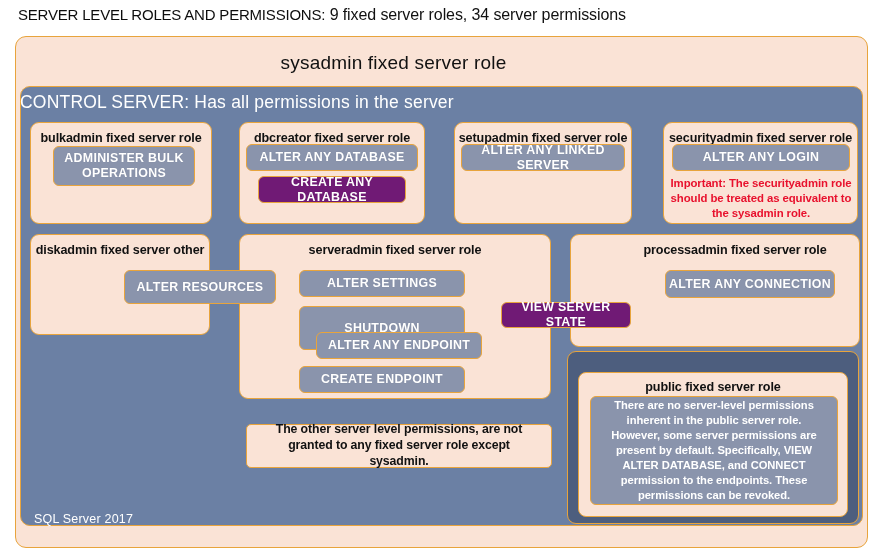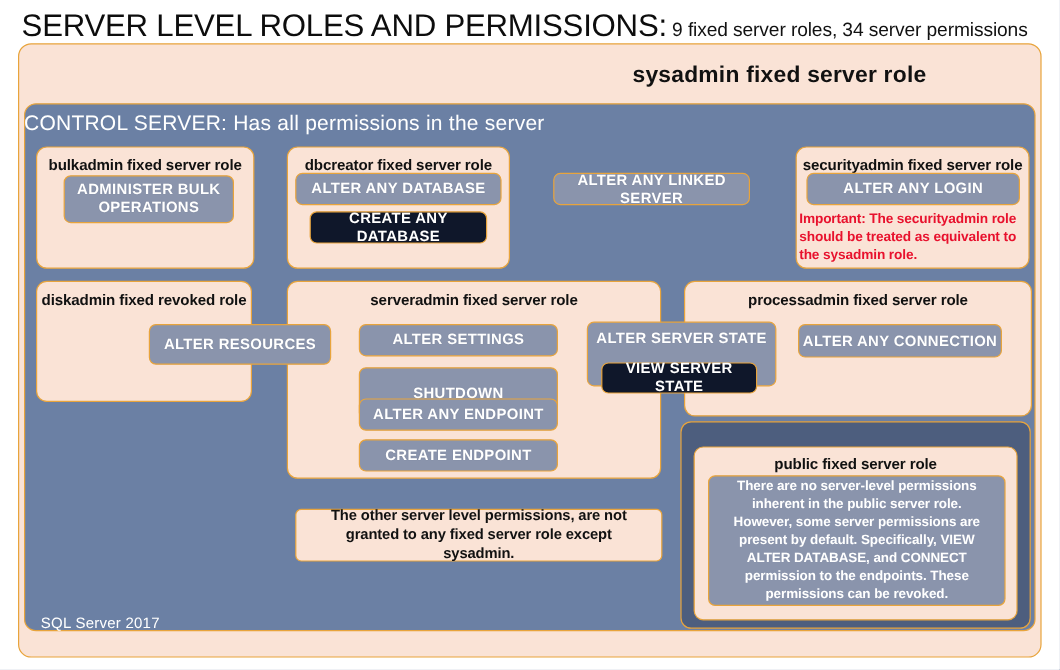--- a/index.html
+++ b/index.html
@@ -24,21 +24,21 @@
   .title-bar {
     position: absolute;
     left: 18px;
     top: 6px;
     width: 860px;
     height: 28px;
     white-space: nowrap;
     color: #111111;
   }
   .title-main {
-    font-size: 26px;
+    font-size: 15px;
     font-weight: 400;
     letter-spacing: -0.2px;
     color: #0d0d0d;
   }
   .title-sub {
     font-size: 16px;
     font-weight: 400;
     letter-spacing: -0.1px;
     color: #111111;
   }
@@ -69,40 +69,40 @@
     font-size: 12.4px;
     letter-spacing: 0.3px;
     display: flex;
     align-items: center;
     justify-content: center;
     text-align: center;
     line-height: 1.18;
     text-shadow: 0 0 1px rgba(0,0,0,.12);
   }
   .perm-dark {
-    background: #0f172a;
+    background: #701a75;
   }
 
   
   .role-title {
     position: absolute;
     width: 100%;
     text-align: center;
     font-size: 12.6px;
     font-weight: bold;
     color: #111111;
     letter-spacing: -0.1px;
     white-space: nowrap;
   }
 
   
   #sysadmin-card { left: 15px; top: 36px; width: 853px; height: 512px; border-radius: 11px; }
   #sysadmin-label {
     position: absolute; left: 15px; top: 52px; width: 757px;
-    text-align: right; font-size: 19px; color: #111111; font-weight: 700;
+    text-align: center; font-size: 19px; color: #111111; font-weight: 400;
     letter-spacing: 0.2px;
   }
 
   
   #control-panel { left: 20px; top: 86px; width: 843px; height: 440px; border-radius: 10px; }
   #control-label {
     position: absolute; left: 20px; top: 92px; width: 721px;
     font-size: 17.5px; color: #FFFFFF; font-weight: 400;
     letter-spacing: 0.2px;
   }
@@ -126,29 +126,29 @@
   #perm-admin-bulk   { left: 53px;  top: 146px; width: 142px; height: 40px; }
 
   #perm-alter-any-db { left: 246px; top: 144px; width: 172px; height: 27px; }
   #perm-create-any-db{ left: 258px; top: 176px; width: 148px; height: 27px; }
 
   #perm-alter-linked { left: 461px; top: 144px; width: 164px; height: 27px; }
 
   #perm-alter-login  { left: 672px; top: 144px; width: 178px; height: 27px; }
   #warn-securityadmin {
     position: absolute; left: 666px; top: 176px; width: 190px;
-    color: #E8112D; font-weight: bold;
+    text-align: center; color: #E8112D; font-weight: bold;
     font-size: 11.4px; line-height: 1.32; letter-spacing: -0.1px;
   }
 
   #perm-alter-resources { left: 124px; top: 270px; width: 152px; height: 34px; }
 
   #perm-alter-settings  { left: 299px; top: 270px; width: 166px; height: 27px; }
   #perm-shutdown        { left: 299px; top: 306px; width: 166px; height: 44px; }
-  #perm-alter-endpoint  { left: 299px; top: 332px; width: 166px; height: 27px; }
+  #perm-alter-endpoint  { left: 316px; top: 332px; width: 166px; height: 27px; }
   #perm-create-endpoint { left: 299px; top: 366px; width: 166px; height: 27px; }
 
   #perm-alter-srv-state { left: 489px; top: 268px; width: 158px; height: 54px; align-items: flex-start; padding-top: 6px; }
   #perm-view-srv-state  { left: 501px; top: 302px; width: 130px; height: 26px; }
 
   #perm-alter-any-conn  { left: 665px; top: 270px; width: 170px; height: 28px; }
 
   
   #note-other-perms {
     position: absolute; left: 246px; top: 424px; width: 306px; height: 44px;
@@ -199,48 +199,50 @@
     <div class="role-title" style="top:8px;">bulkadmin  fixed server role</div>
   </div>
   <div class="perm" id="perm-admin-bulk">ADMINISTER  BULK OPERATIONS</div>
 
   <div class="cream" id="role-dbcreator">
     <div class="role-title" style="top:8px;">dbcreator fixed server role</div>
   </div>
   <div class="perm" id="perm-alter-any-db">ALTER ANY DATABASE</div>
   <div class="perm perm-dark" id="perm-create-any-db">CREATE  ANY DATABASE</div>
 
+  <div class="cream" id="role-setupadmin">
+    <div class="role-title" style="top:8px;">setupadmin fixed server role</div>
+  </div>
   <div class="perm" id="perm-alter-linked">ALTER ANY LINKED SERVER</div>
 
   <div class="cream" id="role-securityadmin">
     <div class="role-title" style="top:8px;">securityadmin  fixed server role</div>
   </div>
   <div class="perm" id="perm-alter-login">ALTER ANY LOGIN</div>
   <div id="warn-securityadmin">Important:  The securityadmin role should  be treated as equivalent to the sysadmin role.</div>
 
   <div class="cream" id="role-diskadmin">
-    <div class="role-title" style="top:8px;">diskadmin  fixed revoked role</div>
+    <div class="role-title" style="top:8px;">diskadmin  fixed server other</div>
   </div>
 
   <div class="cream" id="role-serveradmin">
     <div class="role-title" style="top:8px;">serveradmin fixed server role</div>
   </div>
 
   <div class="cream" id="role-processadmin">
-    <div class="role-title" style="top:8px;">processadmin fixed server role</div>
+    <div class="role-title" style="top:8px;padding-left:20px;">processadmin fixed server role</div>
   </div>
 
   <div class="perm" id="perm-alter-resources">ALTER RESOURCES</div>
 
   <div class="perm" id="perm-alter-settings">ALTER SETTINGS</div>
   <div class="perm" id="perm-shutdown">SHUTDOWN</div>
   <div class="perm" id="perm-alter-endpoint">ALTER ANY ENDPOINT</div>
   <div class="perm" id="perm-create-endpoint">CREATE  ENDPOINT</div>
 
-  <div class="perm" id="perm-alter-srv-state">ALTER SERVER  STATE</div>
   <div class="perm perm-dark" id="perm-view-srv-state">VIEW SERVER  STATE</div>
 
   <div class="perm" id="perm-alter-any-conn">ALTER ANY CONNECTION</div>
 
   <div id="note-other-perms">The other server level permissions,  are not granted to any fixed server role except sysadmin.</div>
 
   <div id="group-view-any-definition"></div>
   <div id="label-view-any-definition">VIEW ANY DEFINITION</div>
   <div class="cream" id="role-public">
     <div class="role-title" style="top:7px;">public  fixed server role</div>

